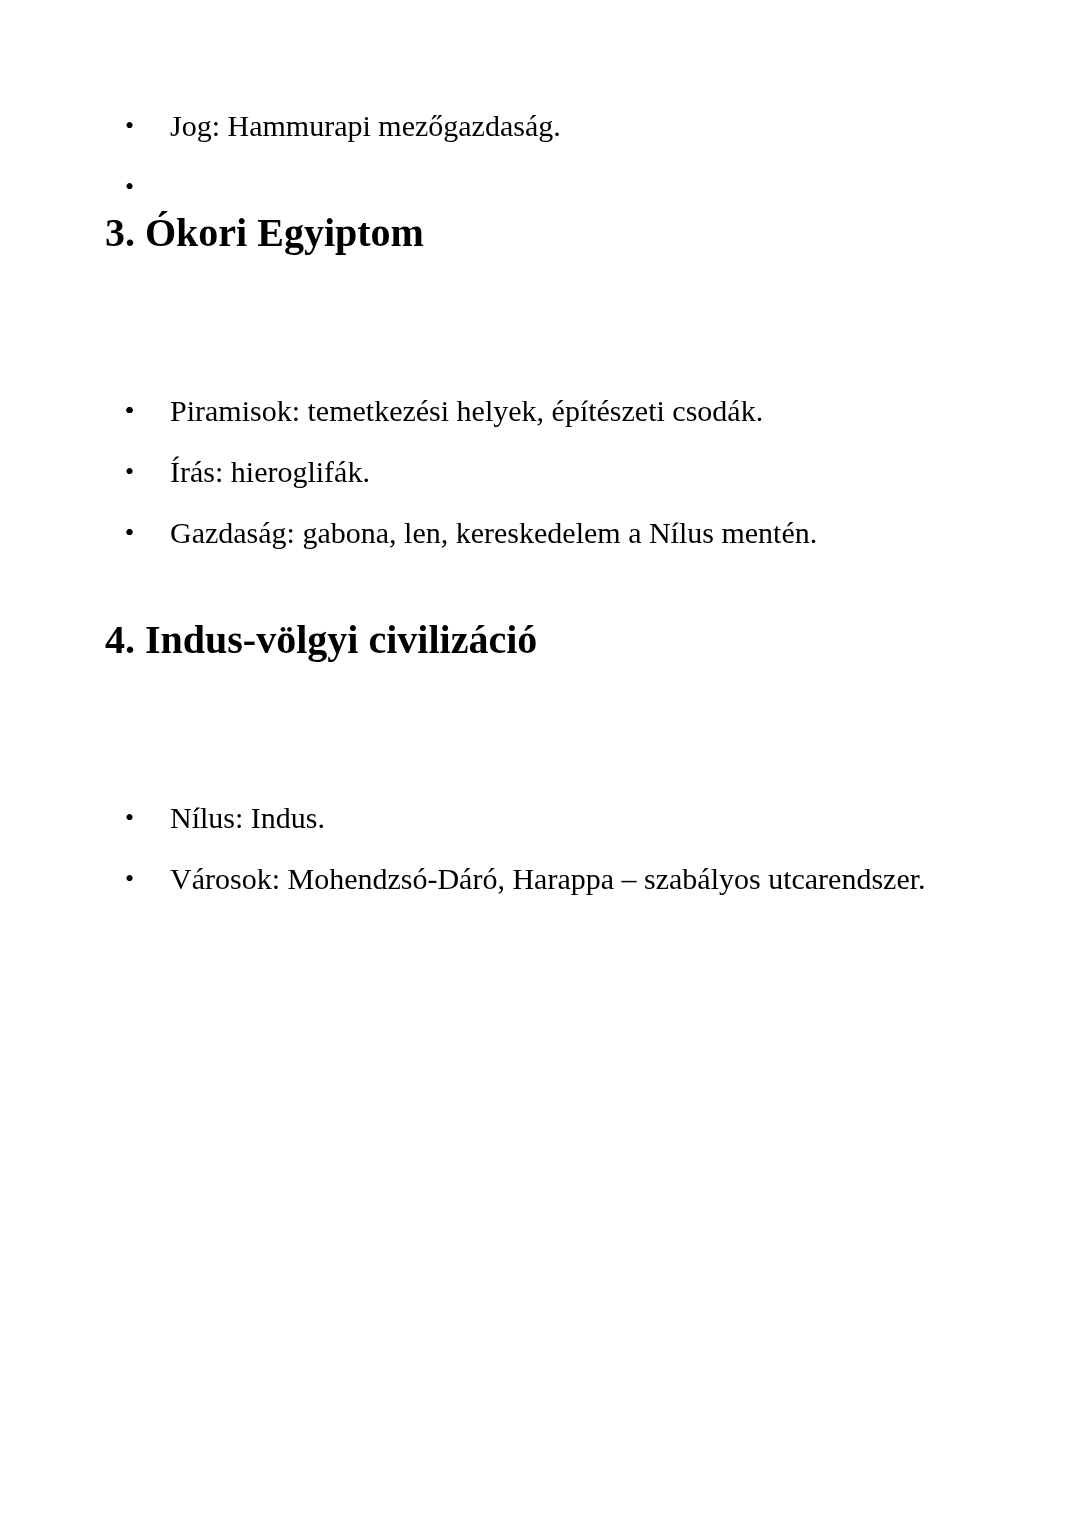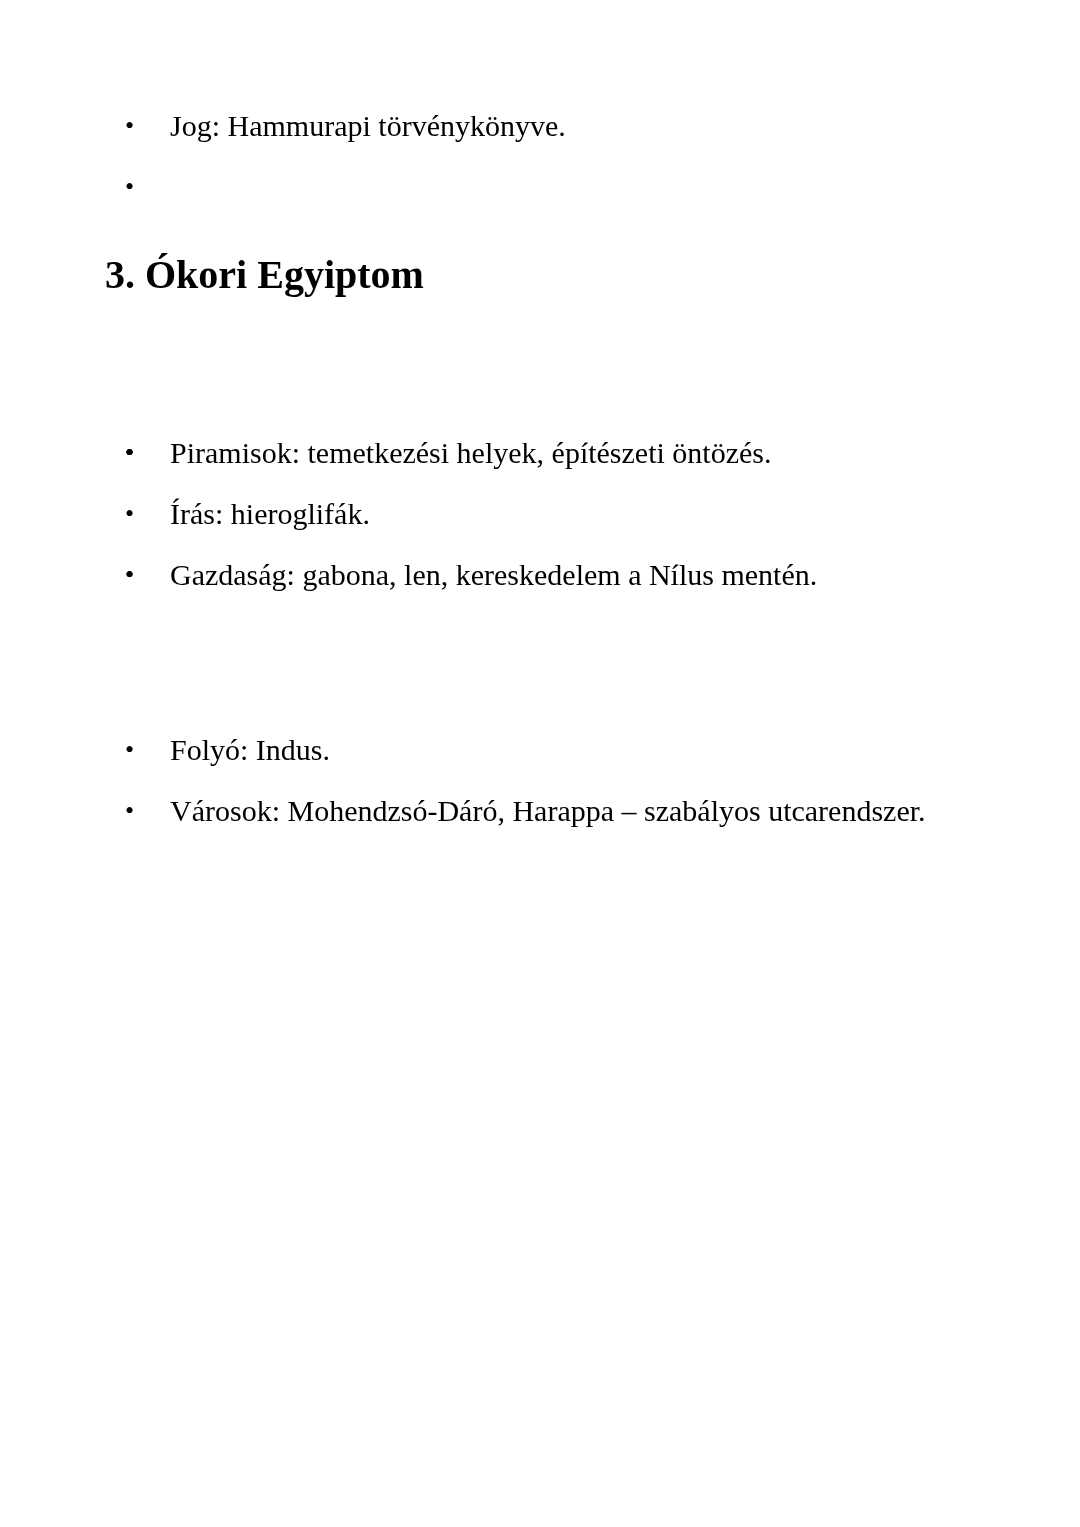--- a/index.html
+++ b/index.html
@@ -38,73 +38,74 @@
     top: 0;
     font-size: 26px;
     line-height: 42px;
   }
   .section-heading {
     font-size: 40px;
     font-weight: bold;
     line-height: 48px;
     margin: 0;
   }
-  .gap-heading { margin-top: 104px; }
+  .gap-heading { margin-top: 62px; }
   .gap-list    { margin-top: 133px; }
 </style>
 </head>
 <body>
 
 <div class="page">
   <div class="content">
 
     <section>
       <ul class="bullet-list">
         <li class="bullet-item">
           <span class="marker">•</span>
-          <span class="text">Jog: Hammurapi törvénykönyve.</span>
+          <span class="text">Jog: Hammurapi mezőgazdaság.</span>
         </li>
         <li class="bullet-item">
           <span class="marker">•</span>
         </li>
       </ul>
     </section>
 
     <section>
       <h2 class="section-heading gap-heading">3. Ókori Egyiptom</h2>
       <ul class="bullet-list gap-list">
         <li class="bullet-item">
           <span class="marker">•</span>
         </li>
         <li class="bullet-item">
           <span class="marker">•</span>
         </li>
         <li class="bullet-item">
           <span class="marker">•</span>
-          <span class="text">Piramisok: temetkezési helyek, építészeti öntözés.</span>
+          <span class="text">Piramisok: temetkezési helyek, építészeti csodák.</span>
         </li>
         <li class="bullet-item">
           <span class="marker">•</span>
           <span class="text">Írás: hieroglifák.</span>
         </li>
         <li class="bullet-item">
           <span class="marker">•</span>
         </li>
         <li class="bullet-item">
           <span class="marker">•</span>
           <span class="text">Gazdaság: gabona, len, kereskedelem a Nílus mentén.</span>
         </li>
       </ul>
     </section>
 
     <section>
+      <h2 class="section-heading gap-heading">4. Indus-völgyi civilizáció</h2>
       <ul class="bullet-list gap-list">
         <li class="bullet-item">
           <span class="marker">•</span>
-          <span class="text">Folyó: Indus.</span>
+          <span class="text">Nílus: Indus.</span>
         </li>
         <li class="bullet-item">
           <span class="marker">•</span>
           <span class="text">Városok: Mohendzsó-Dáró, Harappa – szabályos utcarendszer.</span>
         </li>
       </ul>
     </section>
 
   </div>
 </div>

